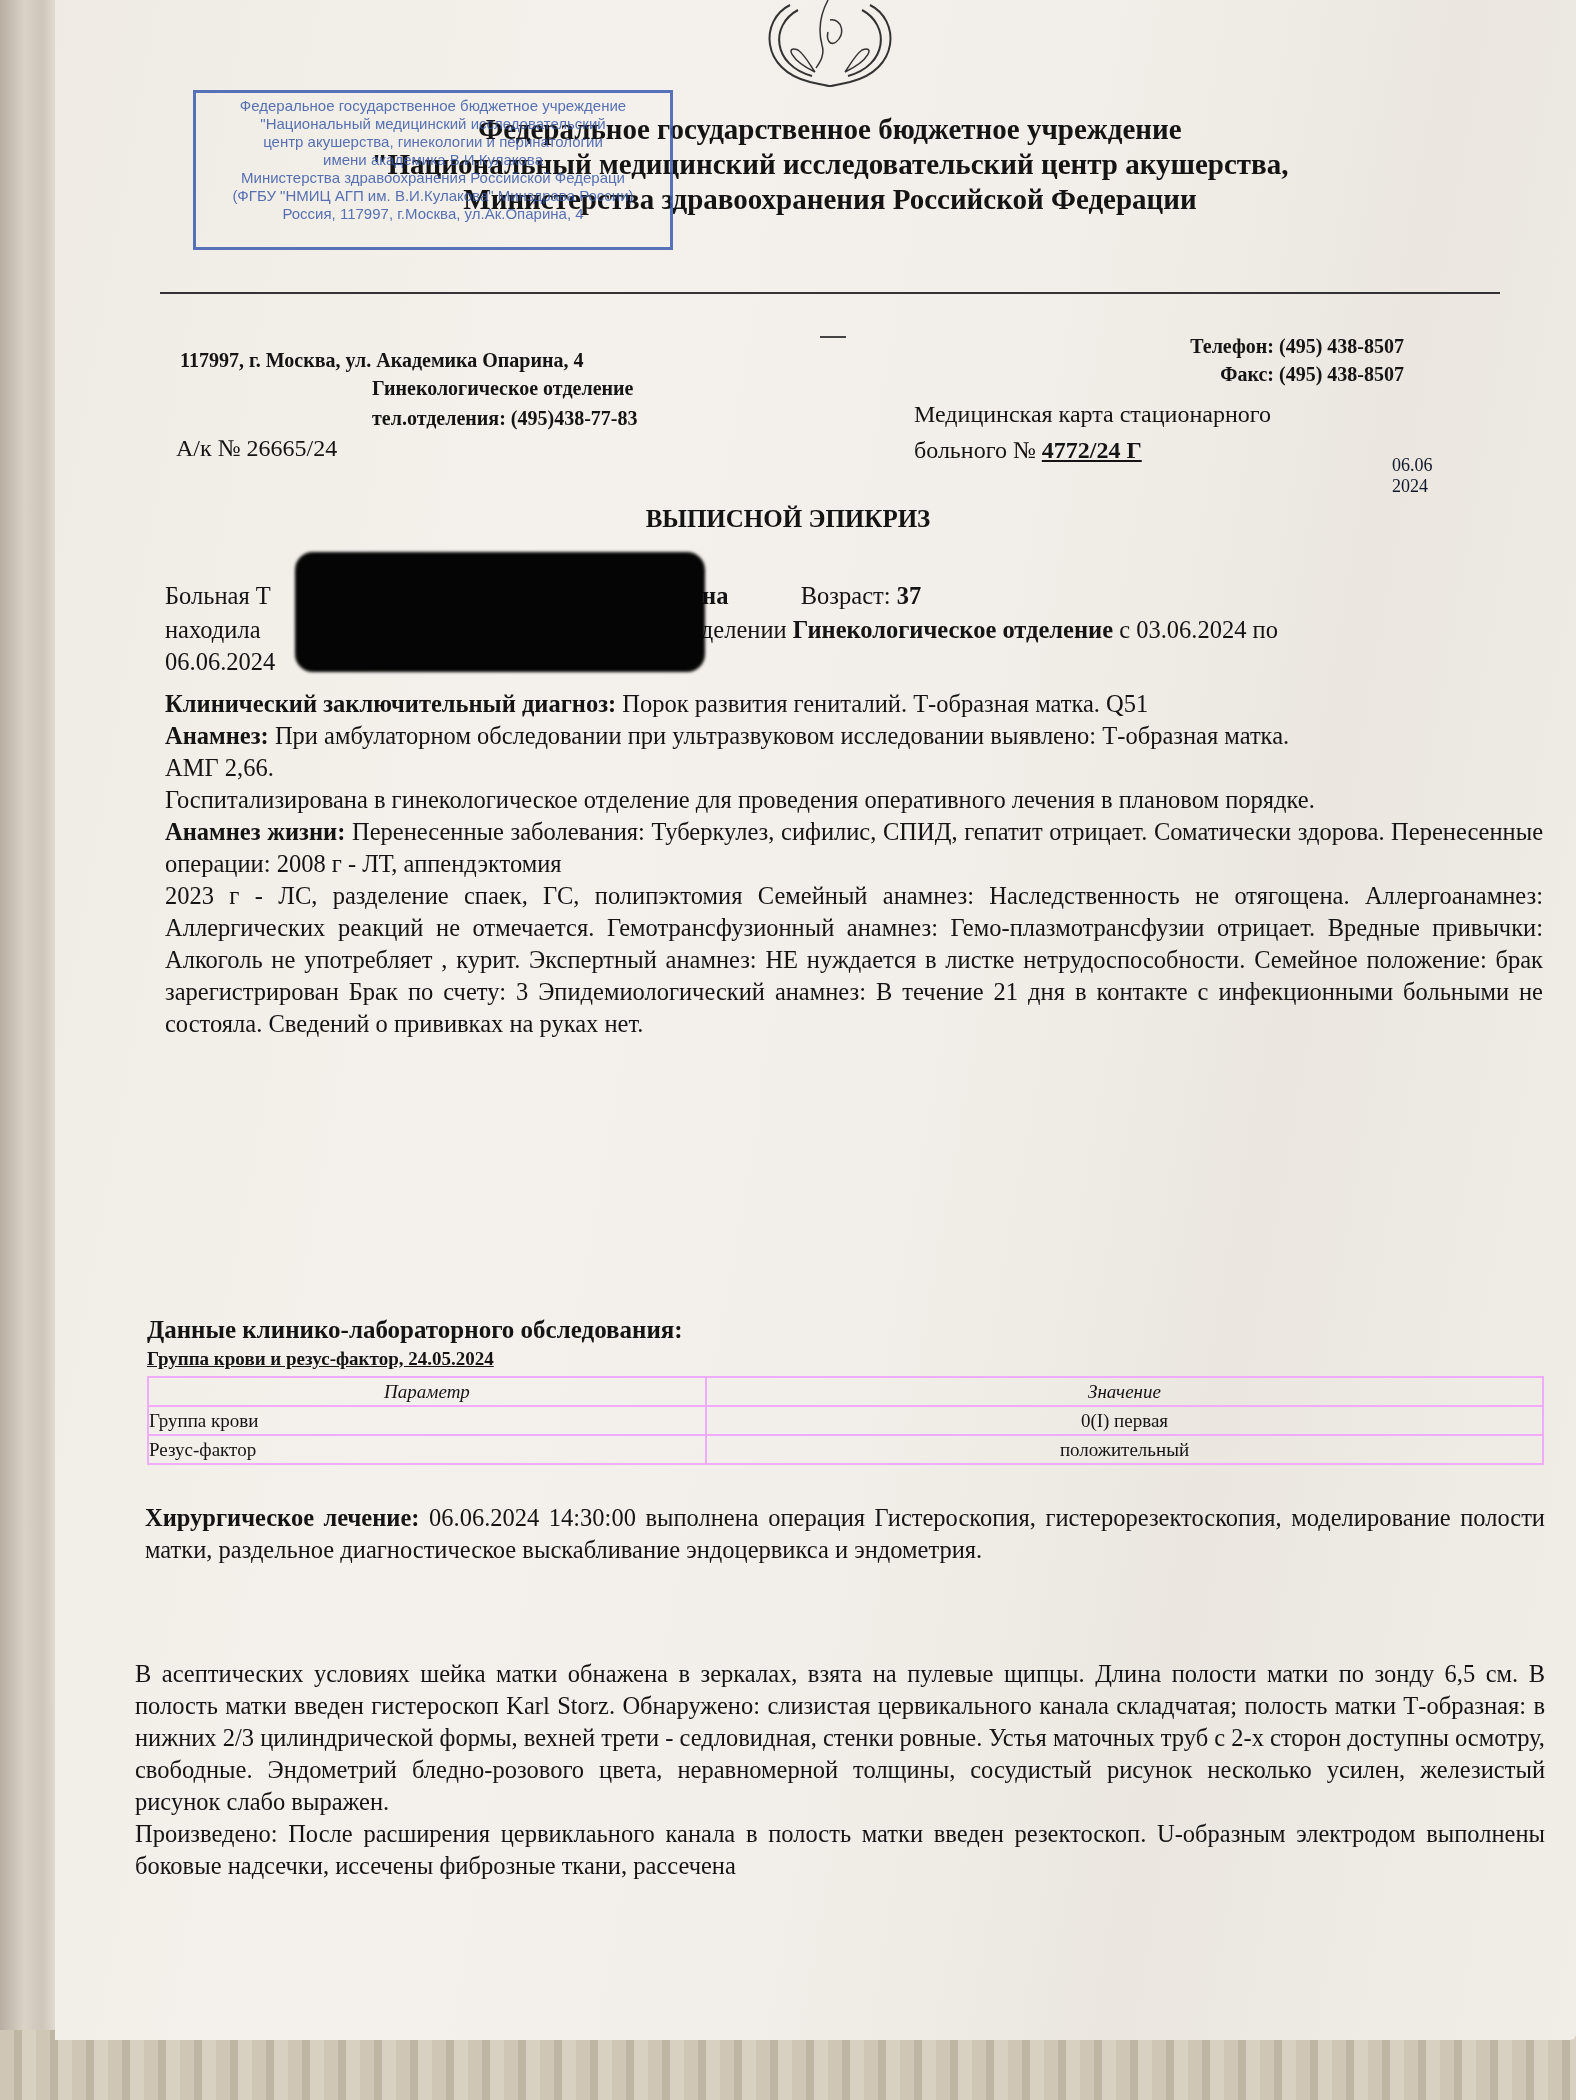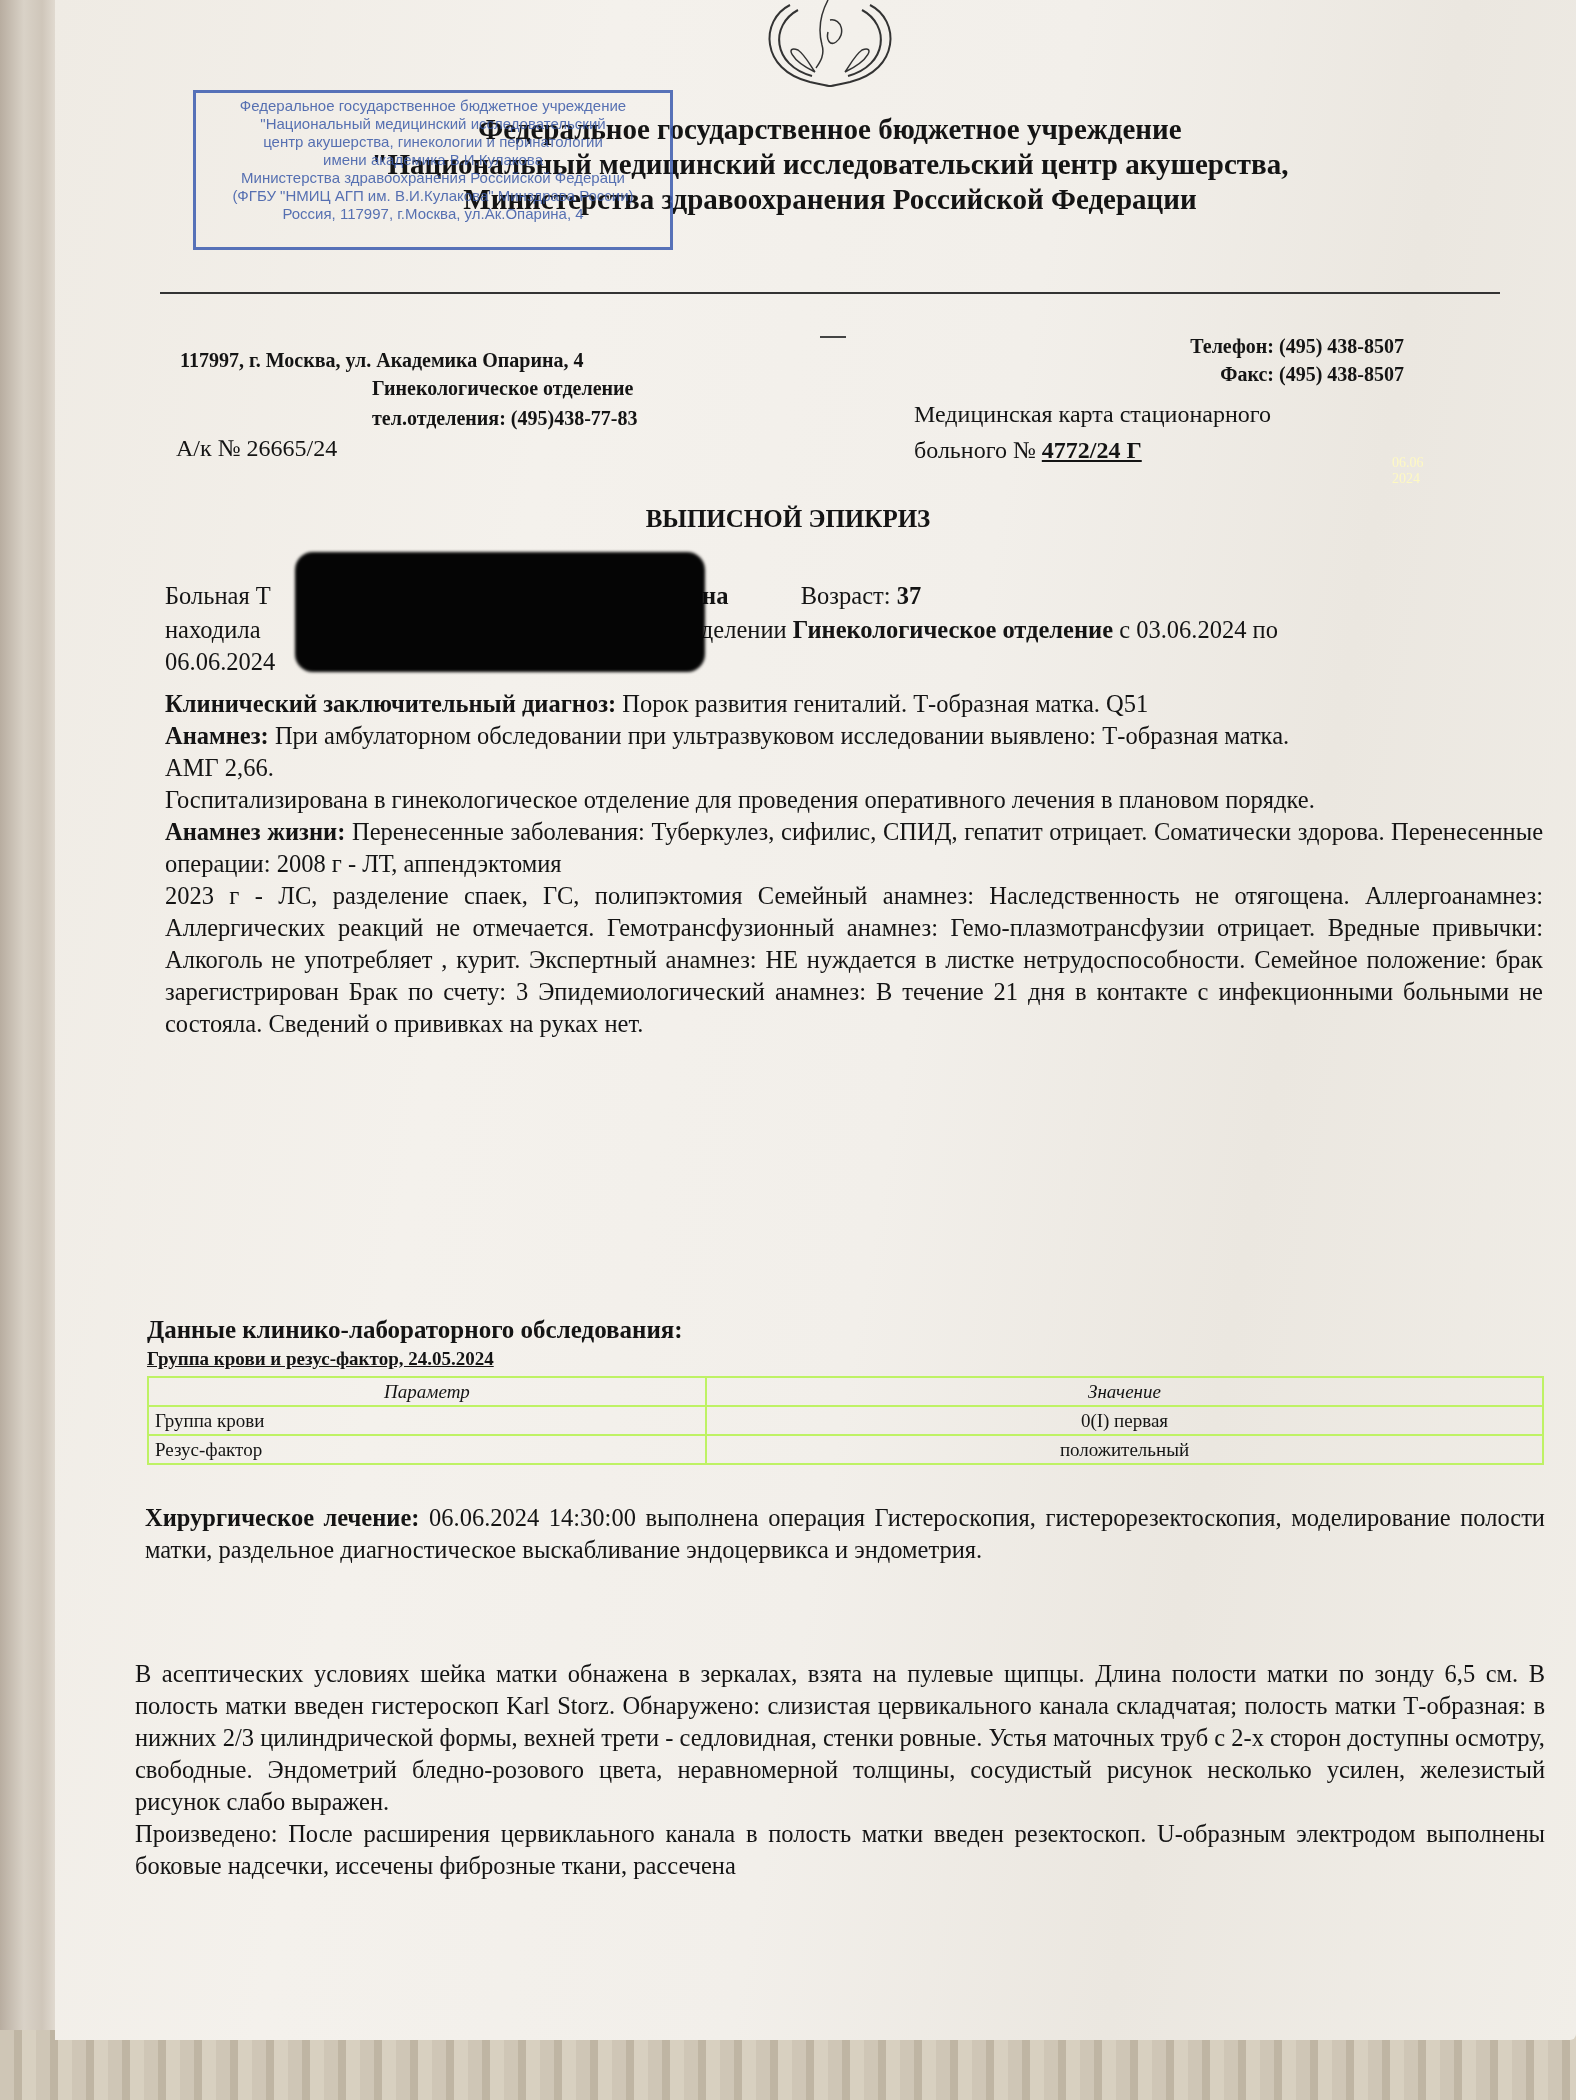--- a/index.html
+++ b/index.html
@@ -51,24 +51,24 @@
     font-size:24.5px; line-height:32px; text-align:justify;
   }
   .body p { margin:0; }
   b { font-weight:bold; }
   .lab-title { position:absolute; left:147px; top:1316px; font-size:25px; font-weight:bold; }
   .lab-sub { position:absolute; left:147px; top:1348px; font-size:19px; font-weight:bold; text-decoration:underline; }
   table.lab {
     position:absolute; left:147px; top:1376px; width:1397px;
     border-collapse:collapse; font-size:19px;
   }
-  table.lab td, table.lab th { border:2px solid #bef264; padding:1px 6px; height:25px; }
+  table.lab td, table.lab th { border:2px solid #f0abfc; padding:1px 0; height:25px; }
   table.lab th { font-weight:normal; font-style:italic; text-align:center; }
   table.lab td.v { text-align:center;margin-top:31px; }
-  .ghost { position:absolute; color:#fef9c3; font-size:14px; }
+  .ghost { position:absolute; color:#0f172a; font-size:18px; }
 </style>
 </head>
 <body>
 
 <div class="sleeve"></div>
 <div class="fabric"></div>
 
 <div class="paper"></div>
 
 <svg class="logo" viewBox="0 0 160 88">

